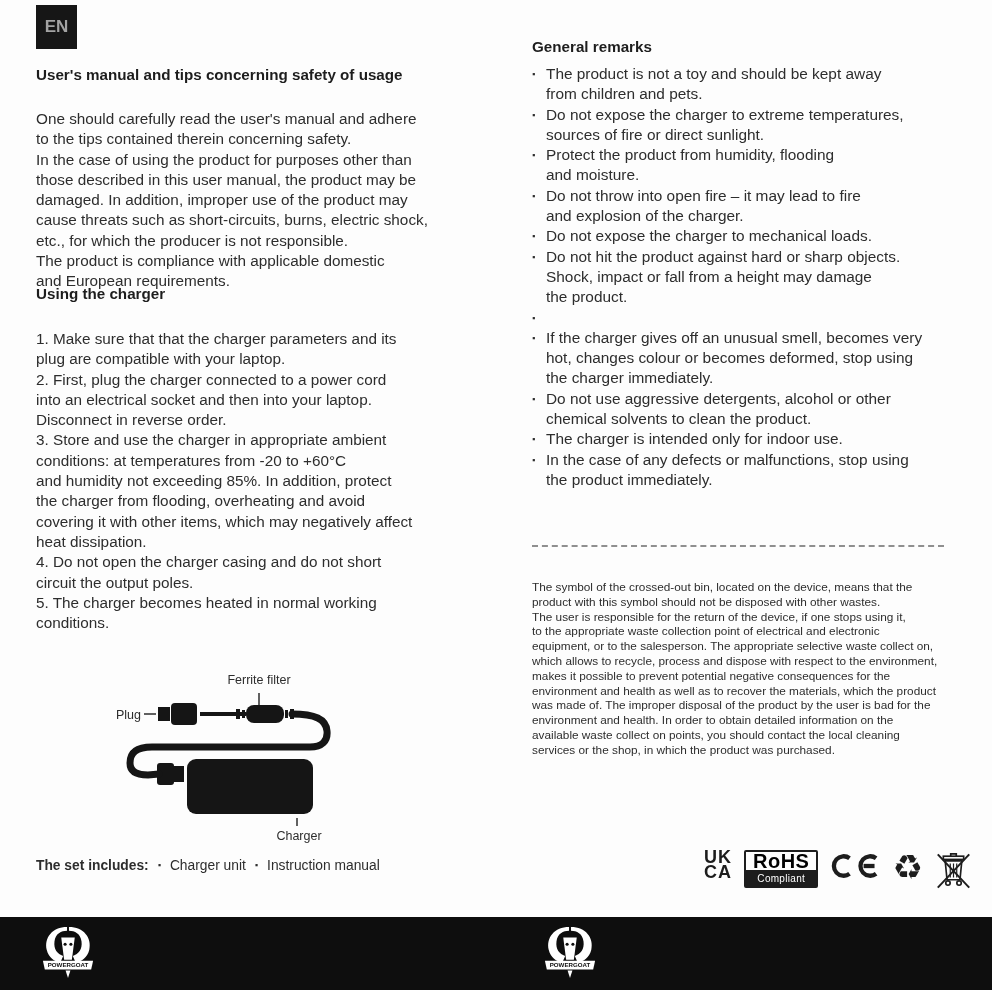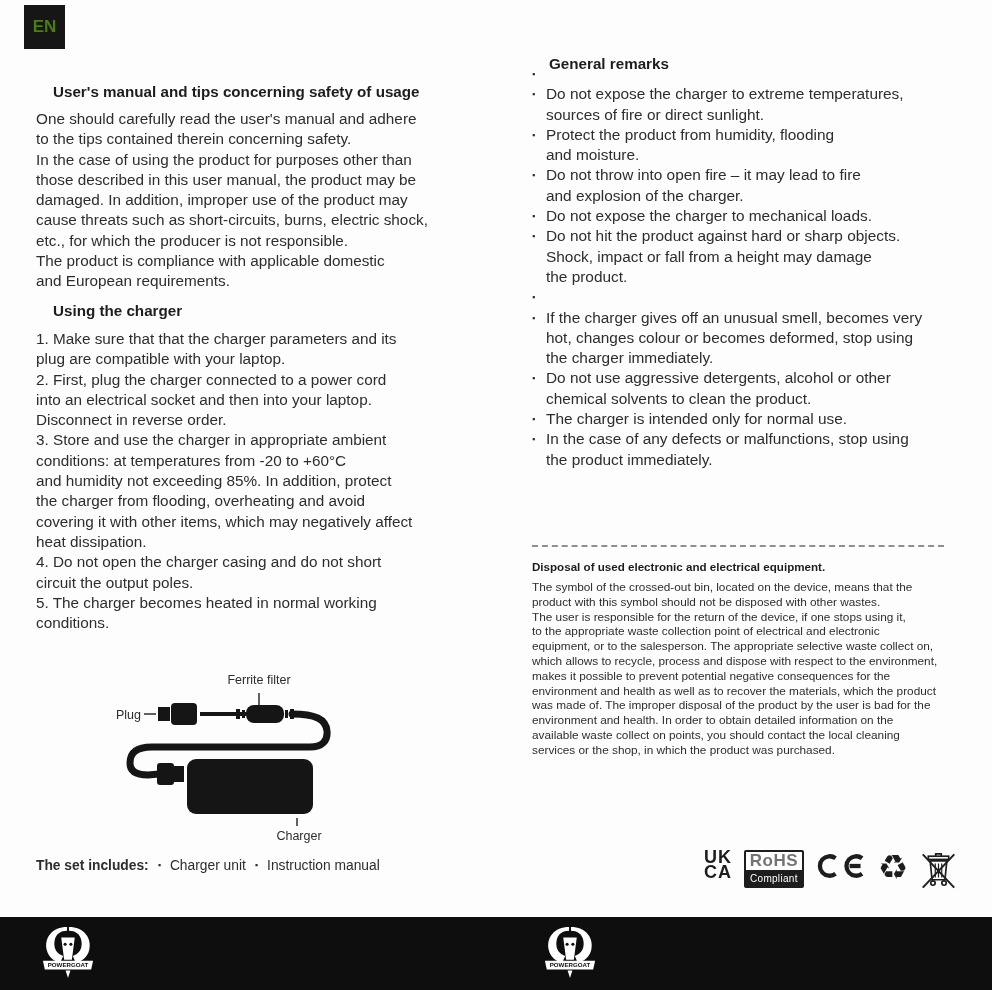--- a/index.html
+++ b/index.html
@@ -1,41 +1,41 @@
 <!DOCTYPE html>
 <html><head>
 <meta charset="utf-8">
 <style>
   html,body{margin:0;padding:0;background:#e8e8e8;}
   .page{position:relative;width:992px;height:990px;background:#fdfdfd;overflow:hidden;
         font-family:"Liberation Sans","DejaVu Sans",sans-serif;color:#2d2d2d;}
-  .en-badge{position:absolute;left:24px;top:5px;width:41px;height:44px;background:#161616;
-        color:#4d7c0f;font-weight:bold;font-size:17px;display:flex;align-items:center;justify-content:center;}
-  h2{margin:17px;font-size:15.2px;font-weight:bold;color:#1d1d1d;}
+  .en-badge{position:absolute;left:36px;top:5px;width:41px;height:44px;background:#161616;
+        color:#a3a3a3;font-weight:bold;font-size:17px;display:flex;align-items:center;justify-content:center;}
+  h2{margin:0;font-size:15.2px;font-weight:bold;color:#1d1d1d;}
   .prewrap{white-space:pre-line;}
   .abs{position:absolute;}
   
   .col-left{left:36px;width:468px;}
   .body-text{font-size:15.3px;line-height:20.3px;margin-top:16px;}
   .set-includes{display:flex;align-items:baseline;gap:9px;font-size:13.8px;}
   .set-includes .lbl{font-weight:bold;}
   .mini-bullet{font-size:9px;position:relative;top:-2px;}
   
   .col-right{left:532px;width:416px;}
   .remarks{font-size:15.4px;line-height:20.3px;}
   .remark{display:flex;}
   .remark .marker{flex:0 0 14px;font-size:9px;line-height:20.3px;}
   .divider{border-top:2px dashed #8f8f8f;width:412px;height:0;}
   .disposal-h{font-size:11.6px;font-weight:bold;color:#1d1d1d;}
   .disposal-b{font-size:11.8px;line-height:14.8px;}
   
   .badge-row{display:flex;align-items:flex-start;gap:12px;}
   .ukca{font-weight:bold;font-size:18px;line-height:15px;letter-spacing:1px;color:#1d1d1d;text-align:center;}
   .rohs{border:2.5px solid #1d1d1d;border-radius:2px;text-align:center;background:#fdfdfd;}
-  .rohs .t{font-weight:bold;font-size:17px;line-height:18px;padding:0 1px;border-bottom:2.5px solid #1d1d1d;letter-spacing:0.5px;color:#737373;}
+  .rohs .t{font-weight:bold;font-size:20px;line-height:18px;padding:0 7px;border-bottom:2.5px solid #1d1d1d;letter-spacing:0.5px;color:#000000;}
   .rohs .b{background:#1d1d1d;color:#fff;font-size:10px;line-height:13px;padding:0 4px 1px;letter-spacing:0.3px;}
   .recycle{font-family:"DejaVu Sans",sans-serif;font-size:34px;line-height:34px;color:#1d1d1d;}
   .sr{position:absolute;width:1px;height:1px;overflow:hidden;clip:rect(0 0 0 0);}
   
   .footer-bar{position:absolute;left:0;top:917px;width:992px;height:73px;background:#0e0e0e;}
   .goat{position:absolute;top:7px;}
   svg text{font-family:"Liberation Sans","DejaVu Sans",sans-serif;}
 </style>
 </head>
 <body>
@@ -113,20 +113,22 @@
     <span>Charger unit</span>
     <span class="mini-bullet">▪</span>
     <span>Instruction manual</span>
   </div>
 
   <h2 class="abs col-right" style="top:38px;">General remarks</h2>
 
   <div class="abs col-right remarks" style="top:64px;">
     <div class="remark">
         <span class="marker">▪</span>
+        <span class="prewrap">The product is not a toy and should be kept away
+from children and pets.</span>
       </div>
     <div class="remark">
         <span class="marker">▪</span>
         <span class="prewrap">Do not expose the charger to extreme temperatures,
 sources of fire or direct sunlight.</span>
       </div>
     <div class="remark">
         <span class="marker">▪</span>
         <span class="prewrap">Protect the product from humidity, flooding
 and moisture.</span>
@@ -155,32 +157,31 @@
 hot, changes colour or becomes deformed, stop using
 the charger immediately.</span>
       </div>
     <div class="remark">
         <span class="marker">▪</span>
         <span class="prewrap">Do not use aggressive detergents, alcohol or other
 chemical solvents to clean the product.</span>
       </div>
     <div class="remark">
         <span class="marker">▪</span>
-        <span class="prewrap">The charger is intended only for normal use.</span>
+        <span class="prewrap">The charger is intended only for indoor use.</span>
       </div>
     <div class="remark">
         <span class="marker">▪</span>
         <span class="prewrap">In the case of any defects or malfunctions, stop using
 the product immediately.</span>
       </div>
   </div>
 
   <div class="abs col-right divider" style="top:545px;"></div>
 
-  <div class="abs col-right disposal-h" style="top:560px;">Disposal of used electronic and electrical equipment.</div>
   <div class="abs col-right disposal-b prewrap" style="top:580px;">The symbol of the crossed-out bin, located on the device, means that the
 product with this symbol should not be disposed with other wastes.
 The user is responsible for the return of the device, if one stops using it,
 to the appropriate waste collection point of electrical and electronic
 equipment, or to the salesperson. The appropriate selective waste collect on,
 which allows to recycle, process and dispose with respect to the environment,
 makes it possible to prevent potential negative consequences for the
 environment and health as well as to recover the materials, which the product
 was made of. The improper disposal of the product by the user is bad for the
 environment and health. In order to obtain detailed information on the

